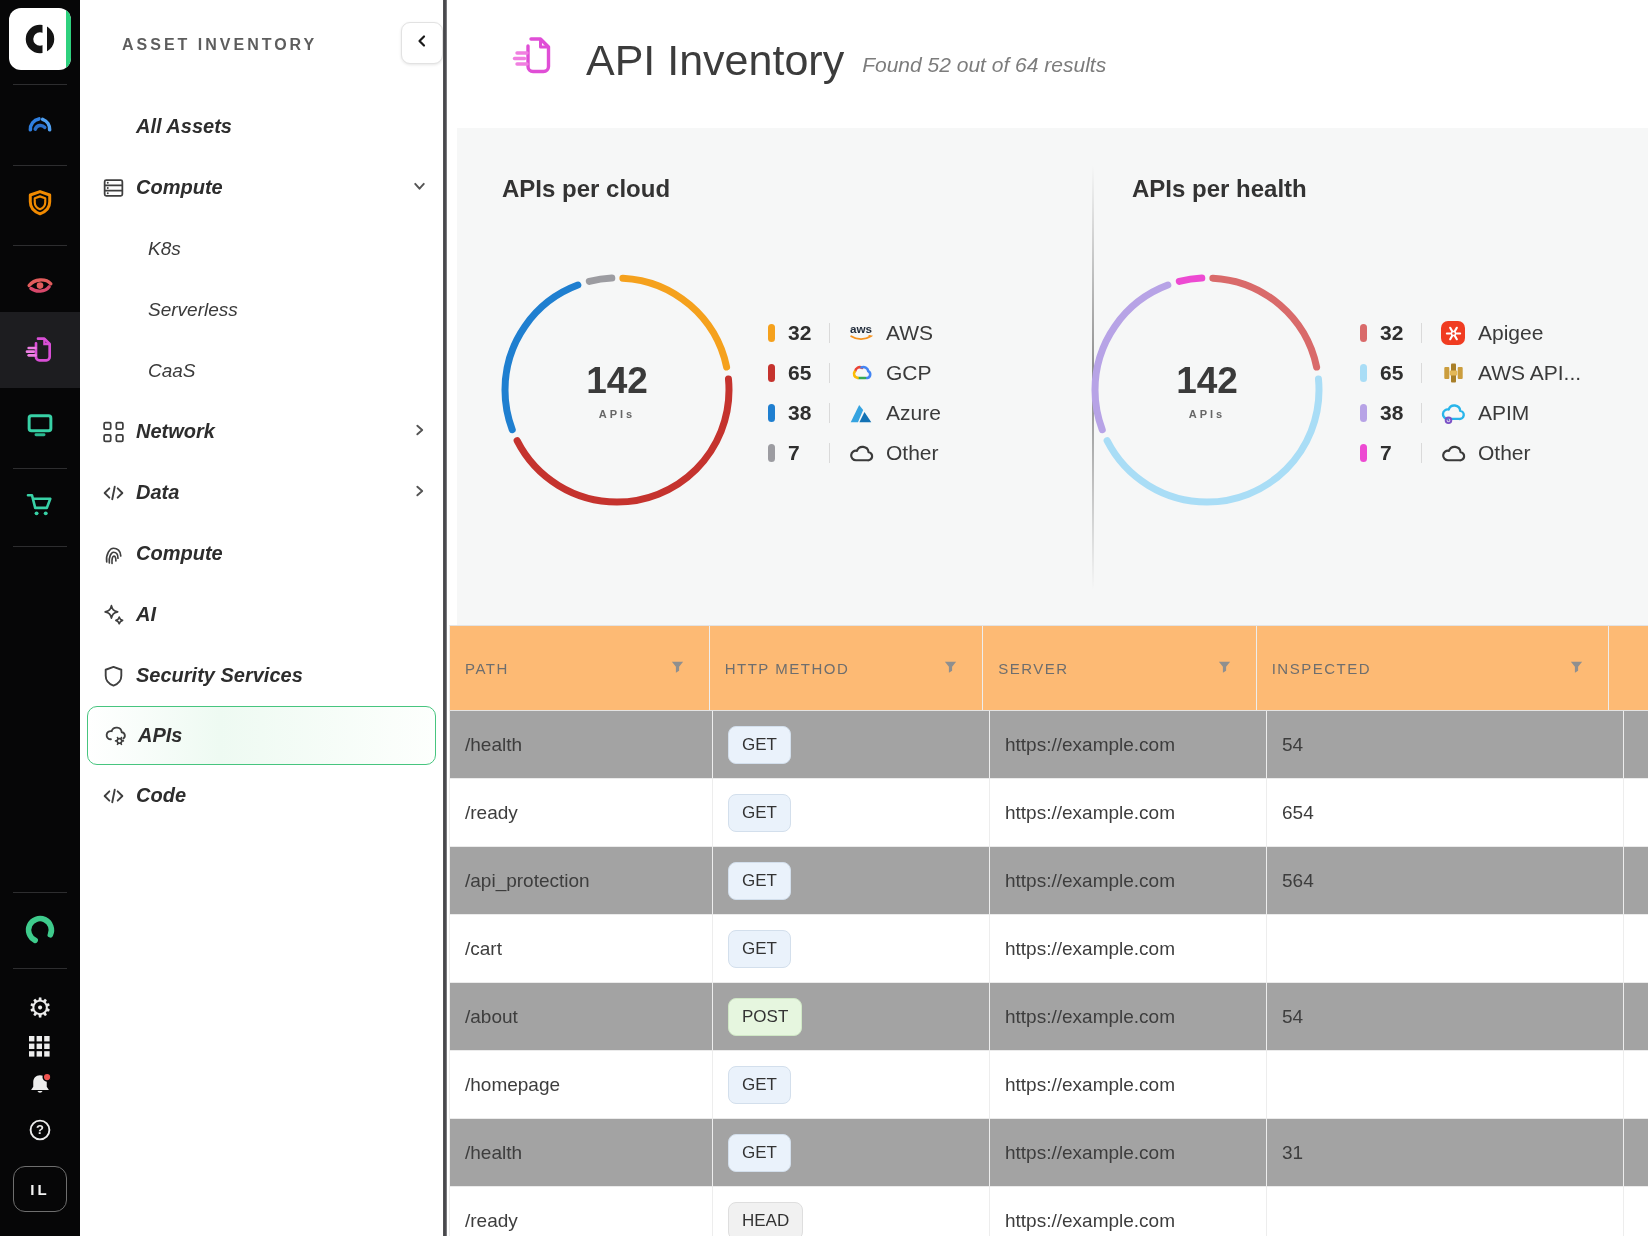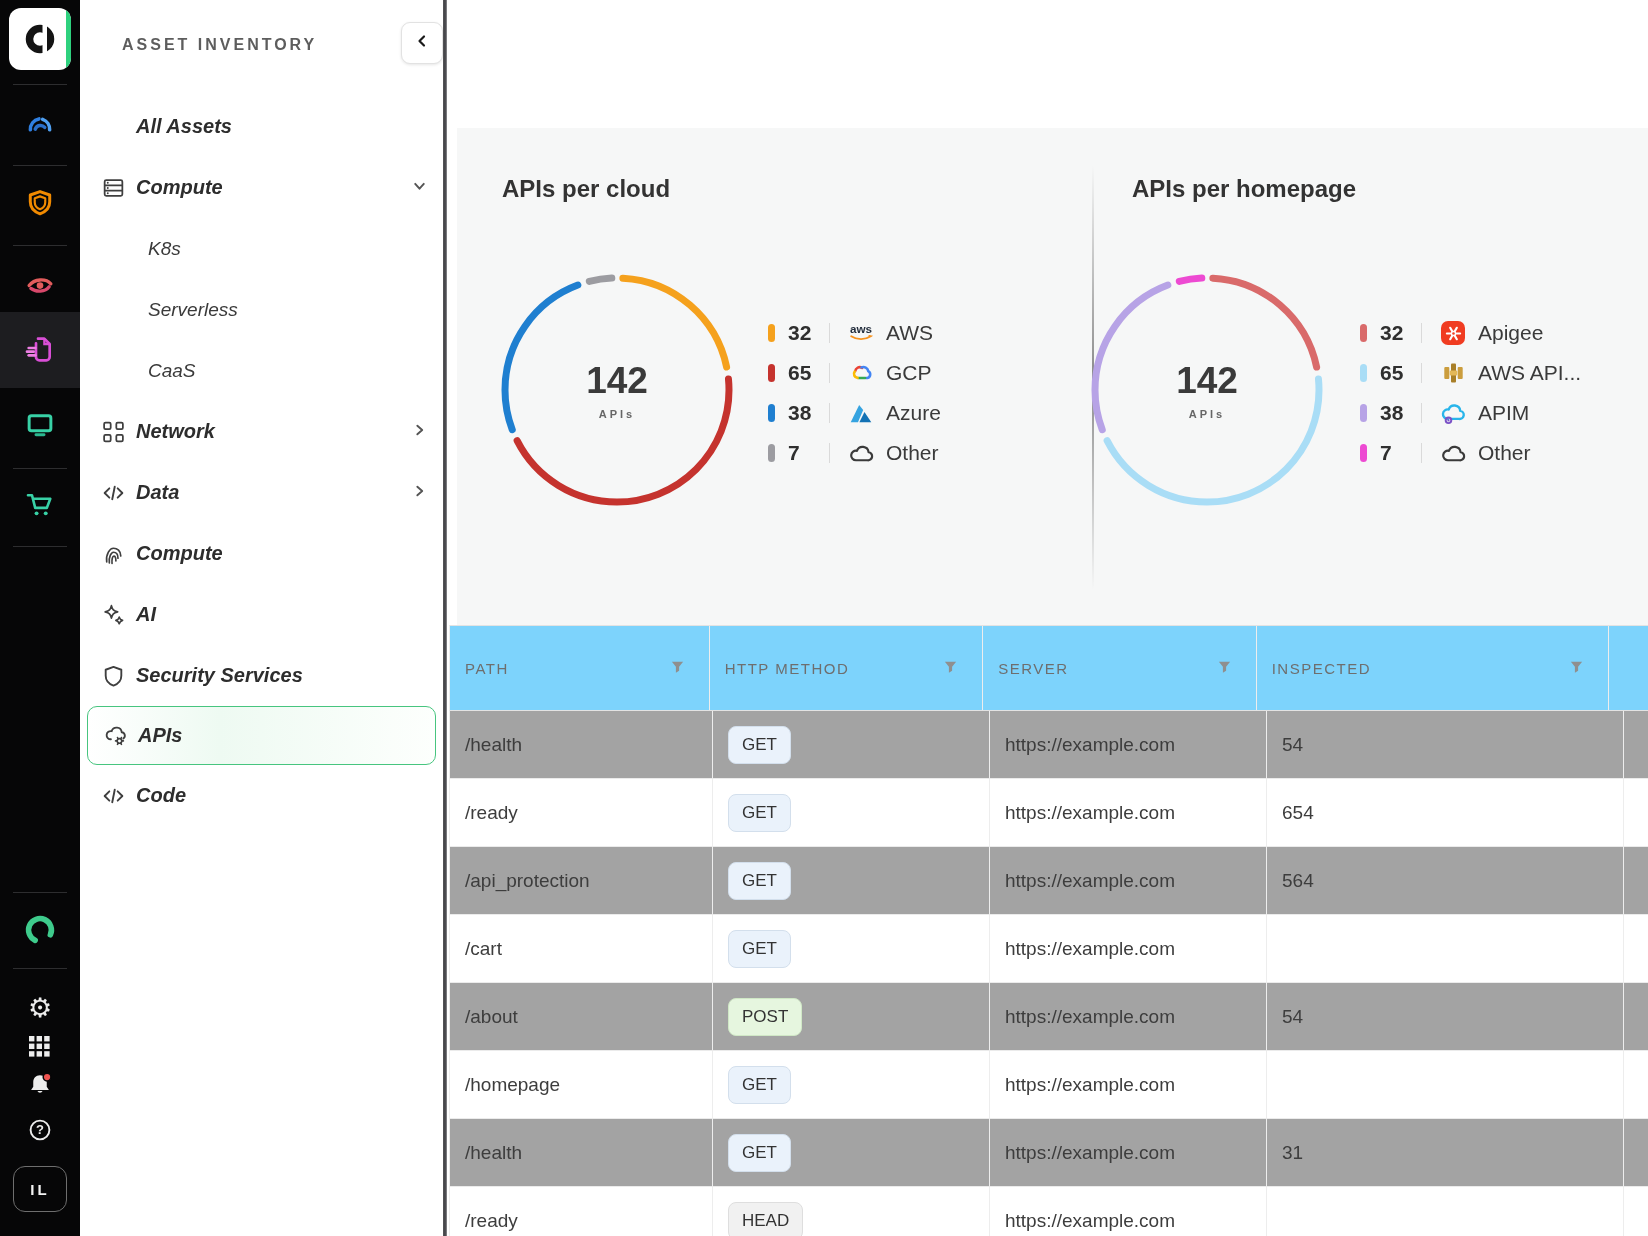--- a/index.html
+++ b/index.html
@@ -57,21 +57,21 @@
   .legend-row { display:flex; align-items:center; height:40px; }
   .legend-tick { width:7px; height:18px; border-radius:4px; flex:none; }
   .legend-count { margin-left:13px; width:37px; font-size:21px; font-weight:700; color:#2f2f2f; }
   .legend-sep { width:1px; height:20px; background:#dadada; margin:0 17px 0 4px; flex:none; }
   .legend-icon { width:28px; height:28px; display:flex; align-items:center; justify-content:center; flex:none; }
   .legend-label { margin-left:11px; font-size:21px; color:#3a3a3a; white-space:nowrap; }
   .apigee-box { width:24px; height:24px; border-radius:7px; background:#f03c21; display:flex; align-items:center; justify-content:center; }
 
   
   .table { position:absolute; left:2px; top:625px; width:1199px; }
-  .thead { display:flex; height:86px; background:#7dd3fc; border-top:1px solid #e3e3e3; border-bottom:1px solid #e3e3e3; border-left:1px solid #ededed; }
+  .thead { display:flex; height:86px; background:#fdba74; border-top:1px solid #e3e3e3; border-bottom:1px solid #e3e3e3; border-left:1px solid #ededed; }
   .th { display:flex; align-items:center; justify-content:space-between; padding:0 24px 0 15px;
     border-right:1px solid #ededed; font-size:15px; letter-spacing:1.5px; color:#6e6e6e; cursor:pointer; }
   .trow { display:flex; height:68px; background:#fff; border-bottom:1px solid #ebebeb; border-left:1px solid #ededed; cursor:pointer; }
   .trow.odd { background:#a3a3a3; }
   .td { display:flex; align-items:center; padding-left:15px; border-right:1px solid #ededed; font-size:19px; color:#3d3d3d; overflow:hidden; }
   .badge { display:inline-block; padding:8px 13px; border-radius:8px; font-size:17px; color:#333; border:1px solid #d6d6d6; }
   .b-get  { background:#eaf2fb; border-color:#d3dfec; }
   .b-post { background:#e6f6df; border-color:#d0e8c6; }
   .b-head { background:#f1f1f1; border-color:#dedede; }
 </style>
@@ -287,20 +287,35 @@
             <line x1="13.2" y1="6" x2="10.8" y2="18"></line>
           </svg>
         </span>
         <span class="nav-label">Code</span>
       </div>
     </nav>
 </div>
 <div class="sidebar-edge"></div>
 
 <div class="main">
+  <div class="main-header">
+    <div class="header-row">
+      <span>
+        <svg width="48" height="48" viewBox="0 0 48 48">
+          <path d="M21 7 H30.5 L38.5 15 V34.5 A5 5 0 0 1 33.5 39.5 H23 A5 5 0 0 1 18 34.5 V14" fill="none" stroke="#E04ED6" stroke-width="3.4" stroke-linejoin="round" stroke-linecap="round"></path>
+          <path d="M30.5 7 V15 H38.5" fill="none" stroke="#E04ED6" stroke-width="3" stroke-linejoin="round"></path>
+          <path d="M7 21 H17" stroke="#F07FE0" stroke-width="3.4" stroke-linecap="round"></path>
+          <path d="M4.5 26.5 H14.5" stroke="#F07FE0" stroke-width="3.4" stroke-linecap="round"></path>
+          <path d="M7 32 H17" stroke="#F07FE0" stroke-width="3.4" stroke-linecap="round"></path>
+        </svg>
+      </span>
+      <h1 class="page-title">API Inventory</h1>
+      <div class="results-count">Found 52 out of 64 results</div>
+    </div>
+  </div>
 
   <div class="charts-panel" id="charts">
     <div class="divider-v"></div>
   <div class="chart-title" style="left: 45px;">APIs per cloud</div>
       <div class="donut-wrap" style="left: 40px;"><svg viewBox="0 0 240 240" width="240" height="240">
           <circle cx="120" cy="120" r="112" fill="none" stroke="#F5A11D" stroke-width="7" stroke-linecap="round" stroke-dasharray="146.5840573305045 557.1326970736092" stroke-dashoffset="-6" transform="rotate(-90 120 120)"></circle>
           <circle cx="120" cy="120" r="112" fill="none" stroke="#C5332E" stroke-width="7" stroke-linecap="round" stroke-dasharray="310.12386645258727 393.5928879515264" stroke-dashoffset="-164.5840573305045" transform="rotate(-90 120 120)"></circle>
           <circle cx="120" cy="120" r="112" fill="none" stroke="#1F7FD0" stroke-width="7" stroke-linecap="round" stroke-dasharray="176.31856807997406 527.3981863241396" stroke-dashoffset="-486.70792378309176" transform="rotate(-90 120 120)"></circle>
           <circle cx="120" cy="120" r="112" fill="none" stroke="#9C9CA1" stroke-width="7" stroke-linecap="round" stroke-dasharray="22.69026254104785 681.0264918630658" stroke-dashoffset="-675.0264918630658" transform="rotate(-90 120 120)"></circle>
         </svg><div class="donut-center">
@@ -351,21 +366,21 @@
           <span class="legend-count">7</span>
           <span class="legend-sep"></span>
           <span class="legend-icon">
             <svg width="27" height="24" viewBox="0 0 26 22">
               <path d="M7.8 18 a4.6 4.6 0 1 1 .8-9.1 a5.8 5.8 0 0 1 11.2 1.3 a3.9 3.9 0 0 1 -1 7.8 Z" fill="none" stroke="#3a3a3a" stroke-width="2.1" stroke-linejoin="round"></path>
             </svg>
           </span>
           <span class="legend-label">Other</span>
         </div>
       </div>
-      <div class="chart-title" style="left: 675px;">APIs per homepage</div>
+      <div class="chart-title" style="left: 675px;">APIs per health</div>
       <div class="donut-wrap" style="left: 630px;"><svg viewBox="0 0 240 240" width="240" height="240">
           <circle cx="120" cy="120" r="112" fill="none" stroke="#D96A6A" stroke-width="7" stroke-linecap="round" stroke-dasharray="146.5840573305045 557.1326970736092" stroke-dashoffset="-6" transform="rotate(-90 120 120)"></circle>
           <circle cx="120" cy="120" r="112" fill="none" stroke="#A9DDF6" stroke-width="7" stroke-linecap="round" stroke-dasharray="310.12386645258727 393.5928879515264" stroke-dashoffset="-164.5840573305045" transform="rotate(-90 120 120)"></circle>
           <circle cx="120" cy="120" r="112" fill="none" stroke="#B7A3E6" stroke-width="7" stroke-linecap="round" stroke-dasharray="176.31856807997406 527.3981863241396" stroke-dashoffset="-486.70792378309176" transform="rotate(-90 120 120)"></circle>
           <circle cx="120" cy="120" r="112" fill="none" stroke="#ED4AD2" stroke-width="7" stroke-linecap="round" stroke-dasharray="22.69026254104785 681.0264918630658" stroke-dashoffset="-675.0264918630658" transform="rotate(-90 120 120)"></circle>
         </svg><div class="donut-center">
           <div class="donut-value">142</div>
           <div class="donut-sub">APIs</div>
         </div></div>
       <div class="legend" style="left: 903px;">

